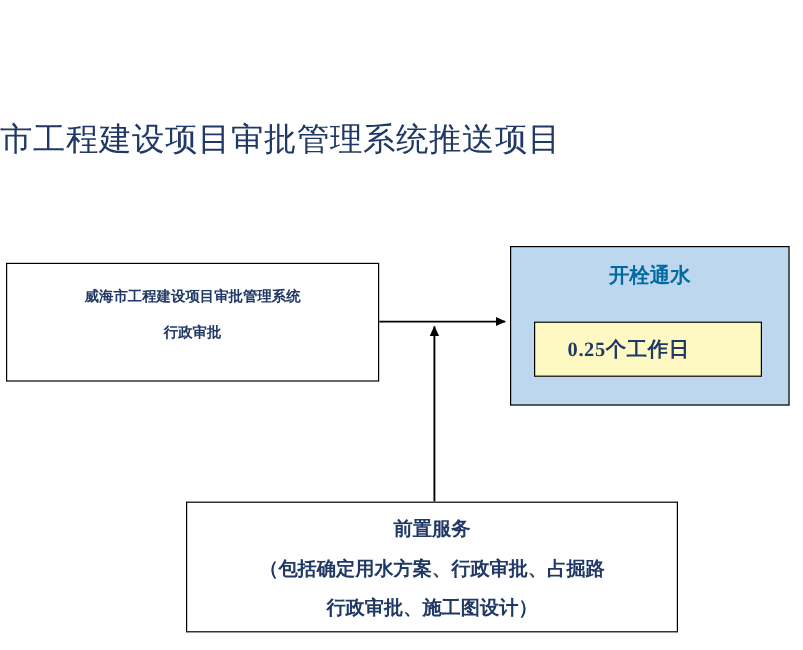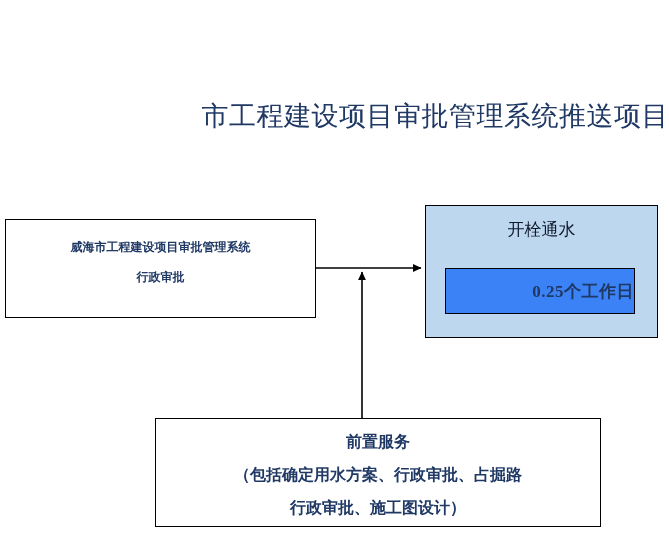--- a/index.html
+++ b/index.html
@@ -17,21 +17,21 @@
     background: #ffffff;
     overflow: hidden;
   }
 
   
   .title {
     position: absolute;
     left: 0;
     top: 44px;
     width: 669px;
-    text-align: right;
+    text-align: left;
     color: #1F3864;
     font-size: 27px;
     line-height: 48px;
     letter-spacing: 0.5px;
     font-weight: 400;
     white-space: pre-line;
   }
 
   
   .box {
@@ -67,51 +67,52 @@
   #target-box {
     left: 425px;
     top: 205px;
     width: 233px;
     height: 133px;
     background: #BDD7EE;
     justify-content: flex-start;
     padding-top: 10px;
   }
   #target-box .header-line {
-    color: #0f172a;
-    font-weight: normal;
+    color: #0369a1;
+    font-weight: bold;
     font-size: 17px;
     line-height: 28px;
     text-align: left;
   }
   #duration-box {
     position: absolute;
     box-sizing: border-box;
     left: 19px;
     top: 62px;
     width: 190px;
     height: 46px;
     border: 1.5px solid #000000;
-    background: #3b82f6;
+    background: #fef9c3;
     display: flex;
     align-items: center;
-    justify-content: flex-end;
+    justify-content: flex-start;
+    padding-left: 27px;
   }
   #duration-box .duration-text {
     color: #1F3864;
     font-weight: bold;
     font-size: 17px;
     letter-spacing: 0.5px;
   }
 
   
   #prereq-box {
     left: 155px;
     top: 418px;
-    width: 446px;
+    width: 410px;
     height: 109px;
     justify-content: flex-start;
     padding-top: 6px;
   }
   #prereq-box .box-line { font-size: 16px; line-height: 33px; }
 
   
   .connector {
     position: absolute;
     left: 0;

